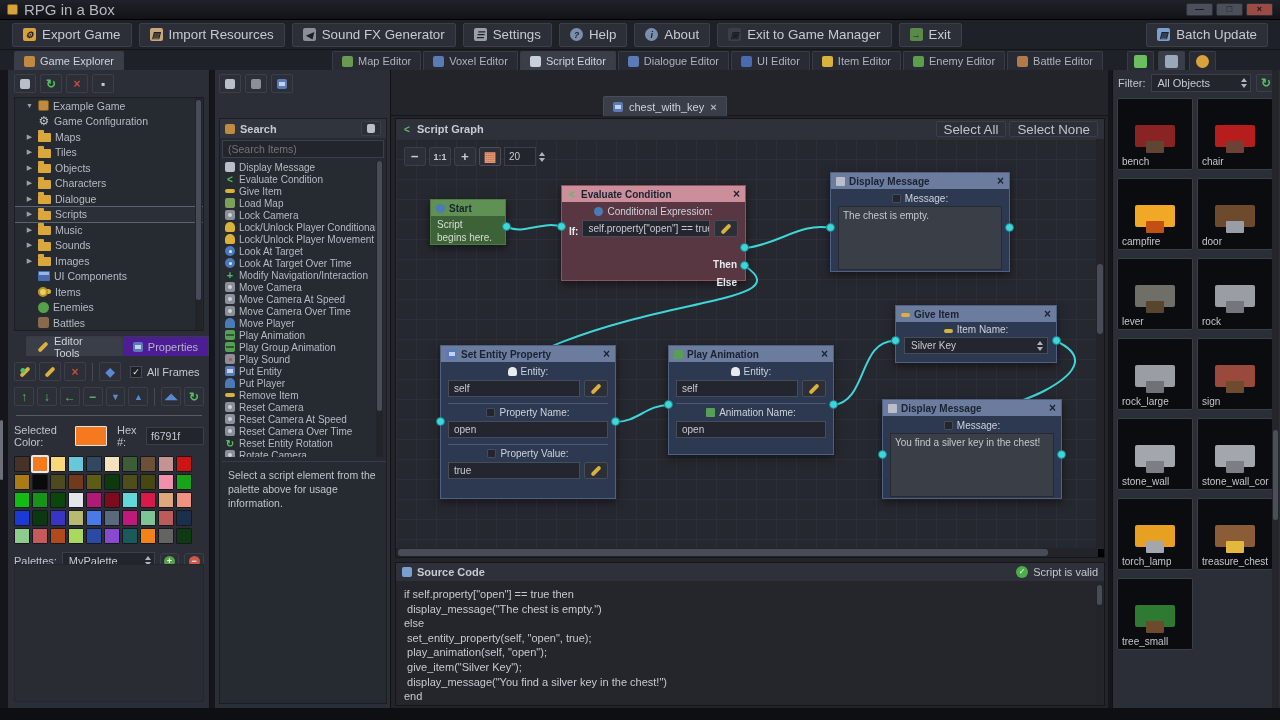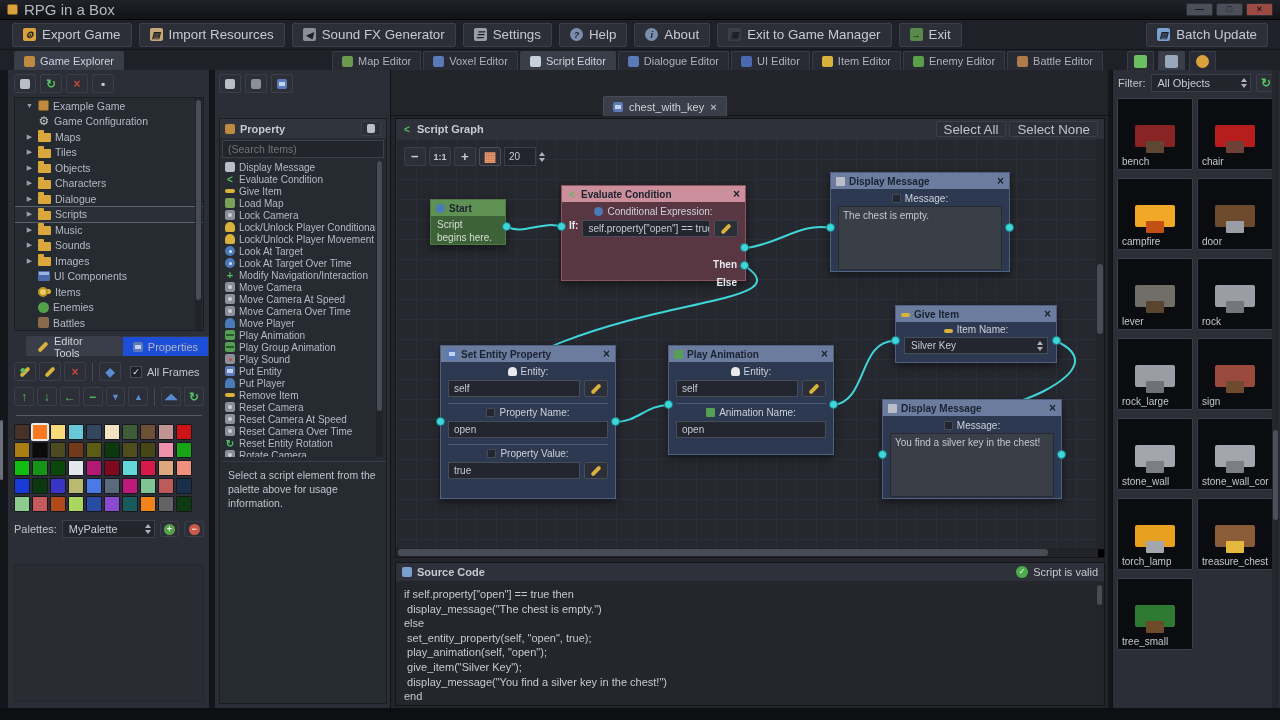--- a/index.html
+++ b/index.html
@@ -56,21 +56,21 @@
 .ti.folder:before{content:"";position:absolute;left:0;top:-3px;width:6px;height:3px;background:#d9a73c;border-radius:1px 1px 0 0}
 .ti.ui{background:#4a6ab0;border-radius:1px;width:12px;height:10px}
 .ti.ui:before{content:"";position:absolute;left:1px;top:1px;right:1px;height:3px;background:#9ab4e0}
 .ti.key{width:13px;height:5px;background:#d9b23c;border-radius:3px}
 .ti.key:before{content:"";position:absolute;left:0;top:-2px;width:6px;height:6px;border:2px solid #b8921f;border-radius:50%;background:#e8cd6a}
 .ti.enemy{background:#55a04a;border-radius:50%;width:11px;height:11px}
 .ti.battle{background:#8a6a4a;border-radius:2px;width:11px;height:11px}
 #tree-scroll{position:absolute;right:7px;top:28px;width:7px;height:232px;background:#22242a}
 #tree-scroll .thumbv{position:absolute;left:1px;width:5px;top:2px;height:200px;background:#474c56;border-radius:3px}
 #tools-tabs{position:absolute;left:18px;top:266px;display:flex}
-.ttab{height:20px;display:flex;align-items:center;gap:5px;padding:0 10px;background:#1d4ed8;border:1px solid #383c46;
+.ttab{height:20px;display:flex;align-items:center;gap:5px;padding:0 10px;background:#4c1d95;border:1px solid #383c46;
   border-bottom:none;border-radius:2px 2px 0 0;color:#b2b6bf}
 .ttab.active{background:#3a3e49;color:#ced2da}
 #tools-body{position:absolute;left:6px;top:286px;width:190px;height:200px}
 .toolrow{display:flex;gap:3px;align-items:center;margin-top:6px}
 .sep-v{width:1px;height:18px;background:#454a54;margin:0 3px}
 .glyph{font-size:12px;font-weight:bold;line-height:12px}
 .g-green{color:#55c060}.g-blue{color:#5a8ad0}.g-red{color:#cc4a3a}
 .pencil{display:inline-block;width:12px;height:4px;border-radius:2px;background:#d9b23c;transform:rotate(-45deg)}
 .pencil.attach:after{content:"";position:absolute;width:5px;height:5px;background:#55c060;border-radius:50%;margin-left:-3px;margin-top:-3px}
 .cb{width:12px;height:12px;background:#1e2128;border:1px solid #454a54;color:#e8eaee;font-size:9px;line-height:11px;
@@ -152,21 +152,21 @@
 .node-blue{border:1px solid #506080}
 .node-blue .nhead{background:#6b7c9e}
 .node-blue .nbody{background:#2c3950;height:calc(100% - 16px)}
 .node-red{border:1px solid #8a5560}
 .node-red .nhead{background:#cb8e9a}
 .node-red .nbody{background:#583742;height:calc(100% - 16px);position:relative}
 .node-green{border:1px solid #4f7a47}
 .node-green .nhead{background:#5f9054}
 .node-green .nbody{background:#3d6238;height:calc(100% - 16px);color:#d6ddd2;padding:3px 6px;white-space:pre-line;line-height:1.25}
 .nlabel{display:flex;justify-content:center;align-items:center;gap:4px;color:#ccd2db;padding-top:4px}
-.nrow{display:flex;align-items:flex-start;gap:4px;padding:3px 7px}
+.nrow{display:flex;align-items:flex-end;gap:4px;padding:3px 7px}
 .ninput{background:#23262e;border:1px solid #464c58;height:17px;color:#c6cad2;display:flex;align-items:center;
   padding:0 5px;flex:1;white-space:nowrap;overflow:hidden}
 .pencilbtn{width:24px;height:17px;background:#2c2f38;border:1px solid #464c58;border-radius:2px;display:flex;
   align-items:center;justify-content:center;flex:none}
 .nsep{border:none;border-top:1px solid #4a5a78;margin:3px 7px}
 .msgbox{margin:2px 7px;height:64px;background:#3a3e47;border:1px solid #272a30;padding:2px 4px;color:#c3c7ce;line-height:1.3}
 .mini{width:9px;height:9px;border-radius:1px;background:#1e222b;flex:none;position:relative}
 .mini.person{background:#e8eaee;border-radius:50% 50% 2px 2px}
 .mini.orb{background:#4a7ab8;border-radius:50%}
 .mini.key{height:4px;margin-top:2px;background:#d9b23c;border-radius:2px}
@@ -519,20 +519,26 @@
           </button>
         <span class="sep-v"></span>
         <button class="tbtn">
             <span class="glyph g-blue" style="font-size:8px">◢◣</span>
           </button>
         <button class="tbtn">
             <span class="glyph g-green">↻</span>
           </button>
       </div>
       <hr class="hsep">
+      <div id="color-row">
+        <span>Selected Color:</span>
+        <span id="sel-swatch" style="background:#f6791f"></span>
+        <span style="margin-left:4px">Hex #:</span>
+        <input id="hex-input" value="f6791f" style="">
+      </div>
       <div id="swatch-grid">
 
           <span class="sw" style="background: rgb(70, 50, 39);"></span>
 
           <span class="sw" style="background: rgb(246, 121, 31);"></span>
 
           <span class="sw" style="background: rgb(248, 216, 120);"></span>
 
           <span class="sw" style="background: rgb(104, 200, 216);"></span>
 
@@ -658,21 +664,21 @@
       <button class="tbtn">
           <span class="pi" style="background:#8a8f99"></span>
         </button>
       <button class="tbtn">
           <span class="pi monitor" style="background:#5a7ab8"></span>
         </button>
     </div>
     <div id="pal-box">
       <div id="pal-head">
         <span class="pi" style="background:#c08a40"></span>
-        <span>Property</span>
+        <span>Search</span>
         <button class="hbtn">
             <span class="pi page" style="width:8px;height:9px"></span>
           </button>
       </div>
       <input id="pal-search" placeholder="(Search Items)" style="">
       <div id="pal-list">
 
           <div class="pal-item">
             <span class="pi page"></span>
             <span>Display Message</span>

